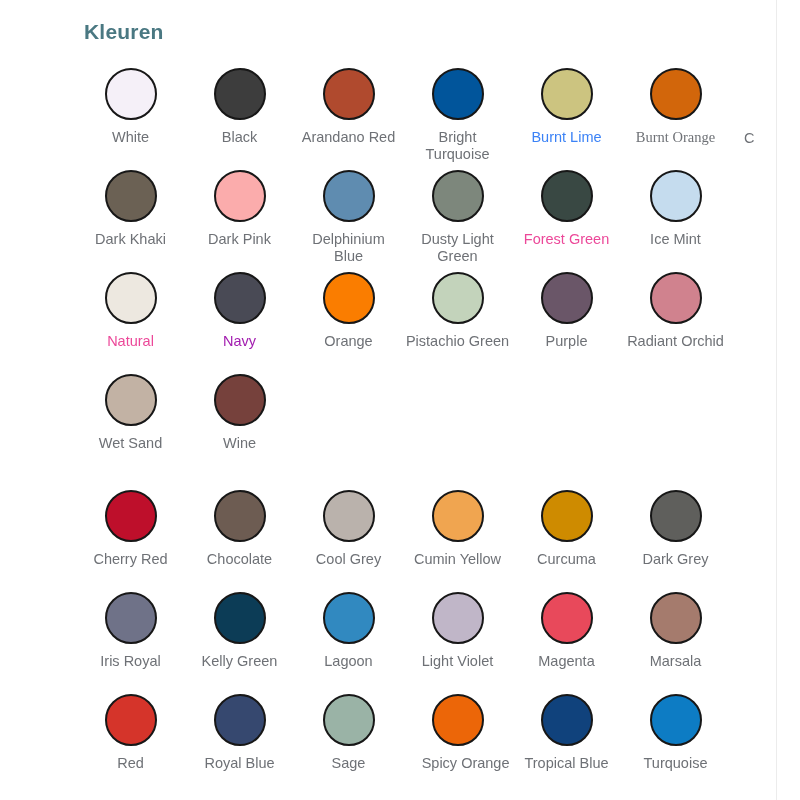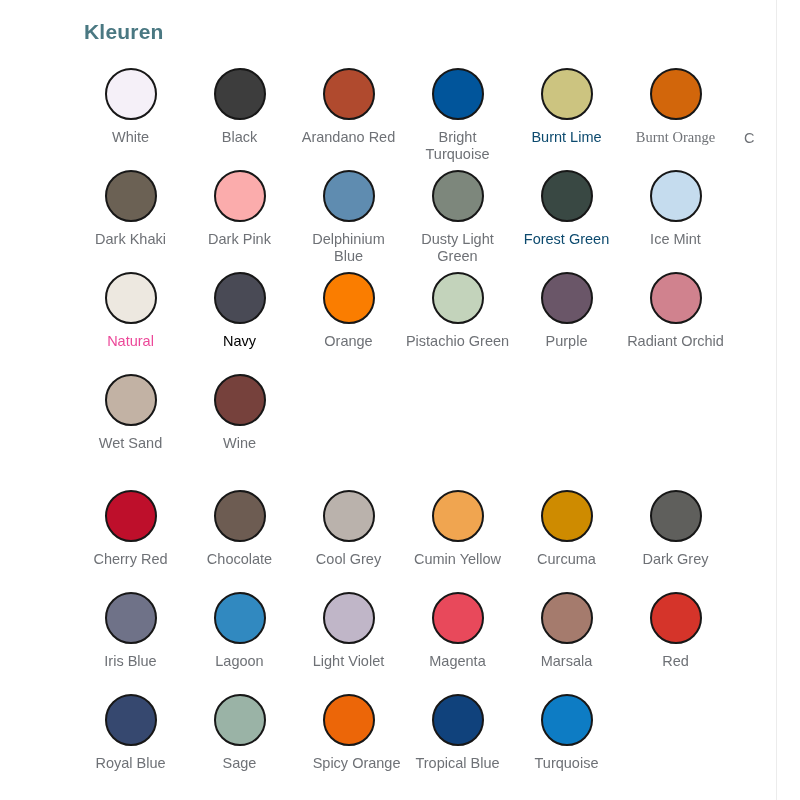--- a/index.html
+++ b/index.html
@@ -124,21 +124,21 @@
         <div class="swatch-cell">
           <div class="swatch-dot" style="background: rgb(176, 74, 46); border-color: rgb(23, 23, 23);"></div>
           <div class="swatch-label" style="color: rgb(110, 113, 118);">Arandano Red</div>
         </div>
         <div class="swatch-cell">
           <div class="swatch-dot" style="background: rgb(1, 85, 155); border-color: rgb(23, 23, 23);"></div>
           <div class="swatch-label" style="color: rgb(110, 113, 118);">Bright Turquoise</div>
         </div>
         <div class="swatch-cell">
           <div class="swatch-dot" style="background: rgb(204, 196, 128); border-color: rgb(23, 23, 23);"></div>
-          <div class="swatch-label" style="color: #0c4a6e;">Burnt Lime</div>
+          <div class="swatch-label" style="color: #3b82f6;">Burnt Lime</div>
         </div>
         <div class="swatch-cell">
           <div class="swatch-dot" style="background: rgb(210, 102, 11); border-color: rgb(23, 23, 23);"></div>
           <div class="swatch-label" style="color: rgb(110, 113, 118); font-family: Liberation Serif, serif;">Burnt Orange</div>
         </div>
         <div class="swatch-cell">
           <div class="swatch-dot" style="background: rgb(107, 97, 84); border-color: rgb(23, 23, 23);"></div>
           <div class="swatch-label" style="color: rgb(110, 113, 118);">Dark Khaki</div>
         </div>
         <div class="swatch-cell">
@@ -148,33 +148,33 @@
         <div class="swatch-cell">
           <div class="swatch-dot" style="background: rgb(95, 140, 176); border-color: rgb(23, 23, 23);"></div>
           <div class="swatch-label" style="color: rgb(110, 113, 118);">Delphinium Blue</div>
         </div>
         <div class="swatch-cell">
           <div class="swatch-dot" style="background: rgb(125, 135, 124); border-color: rgb(23, 23, 23);"></div>
           <div class="swatch-label" style="color: rgb(110, 113, 118);">Dusty Light Green</div>
         </div>
         <div class="swatch-cell">
           <div class="swatch-dot" style="background: rgb(57, 72, 67); border-color: rgb(23, 23, 23);"></div>
-          <div class="swatch-label" style="color: #0c4a6e;">Forest Green</div>
+          <div class="swatch-label" style="color: #ec4899;">Forest Green</div>
         </div>
         <div class="swatch-cell">
           <div class="swatch-dot" style="background: rgb(197, 220, 238); border-color: rgb(23, 23, 23);"></div>
           <div class="swatch-label" style="color: rgb(110, 113, 118);">Ice Mint</div>
         </div>
         <div class="swatch-cell">
           <div class="swatch-dot" style="background: rgb(237, 232, 224); border-color: rgb(23, 23, 23);"></div>
           <div class="swatch-label" style="color: #ec4899;">Natural</div>
         </div>
         <div class="swatch-cell">
           <div class="swatch-dot" style="background: rgb(73, 74, 85); border-color: rgb(23, 23, 23);"></div>
-          <div class="swatch-label" style="color: #000000;">Navy</div>
+          <div class="swatch-label" style="color: #a21caf;">Navy</div>
         </div>
         <div class="swatch-cell">
           <div class="swatch-dot" style="background: rgb(250, 125, 0); border-color: rgb(23, 23, 23);"></div>
           <div class="swatch-label" style="color: rgb(110, 113, 118);">Orange</div>
         </div>
         <div class="swatch-cell">
           <div class="swatch-dot" style="background: rgb(195, 211, 187); border-color: rgb(23, 23, 23);"></div>
           <div class="swatch-label" style="color: rgb(110, 113, 118);">Pistachio Green</div>
         </div>
         <div class="swatch-cell">
@@ -214,21 +214,25 @@
         <div class="swatch-cell">
           <div class="swatch-dot" style="background: rgb(206, 139, 0); border-color: rgb(23, 23, 23);"></div>
           <div class="swatch-label" style="color: rgb(110, 113, 118);">Curcuma</div>
         </div>
         <div class="swatch-cell">
           <div class="swatch-dot" style="background: rgb(95, 95, 92); border-color: rgb(23, 23, 23);"></div>
           <div class="swatch-label" style="color: rgb(110, 113, 118);">Dark Grey</div>
         </div>
         <div class="swatch-cell">
           <div class="swatch-dot" style="background: rgb(111, 114, 136); border-color: rgb(23, 23, 23);"></div>
-          <div class="swatch-label" style="color: rgb(110, 113, 118);">Iris Blue</div>
+          <div class="swatch-label" style="color: rgb(110, 113, 118);">Iris Royal</div>
+        </div>
+        <div class="swatch-cell">
+          <div class="swatch-dot" style="background: rgb(12, 60, 86); border-color: rgb(23, 23, 23);"></div>
+          <div class="swatch-label" style="color: rgb(110, 113, 118);">Kelly Green</div>
         </div>
         <div class="swatch-cell">
           <div class="swatch-dot" style="background: rgb(49, 137, 192); border-color: rgb(23, 23, 23);"></div>
           <div class="swatch-label" style="color: rgb(110, 113, 118);">Lagoon</div>
         </div>
         <div class="swatch-cell">
           <div class="swatch-dot" style="background: rgb(192, 182, 200); border-color: rgb(23, 23, 23);"></div>
           <div class="swatch-label" style="color: rgb(110, 113, 118);">Light Violet</div>
         </div>
         <div class="swatch-cell">

